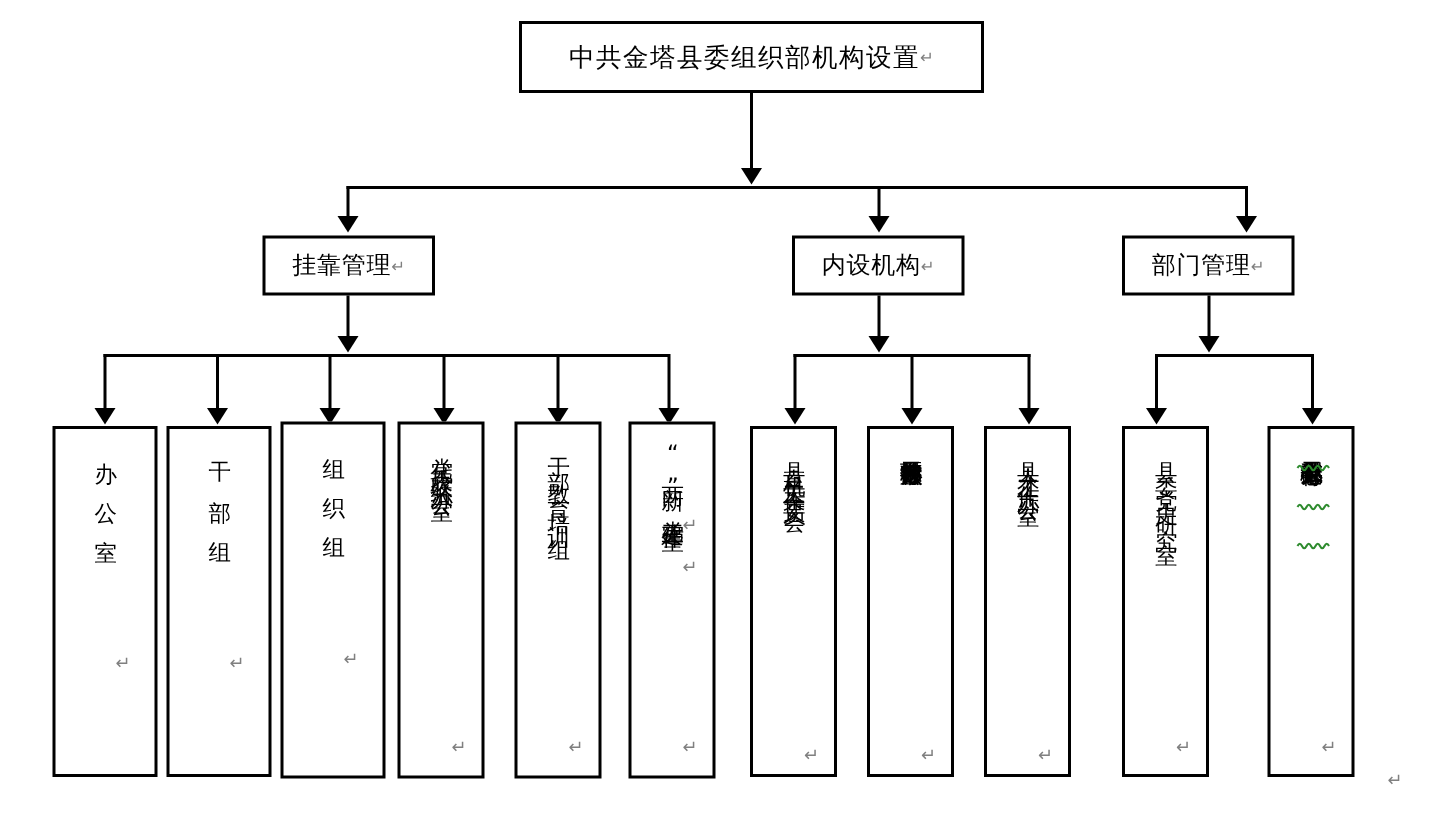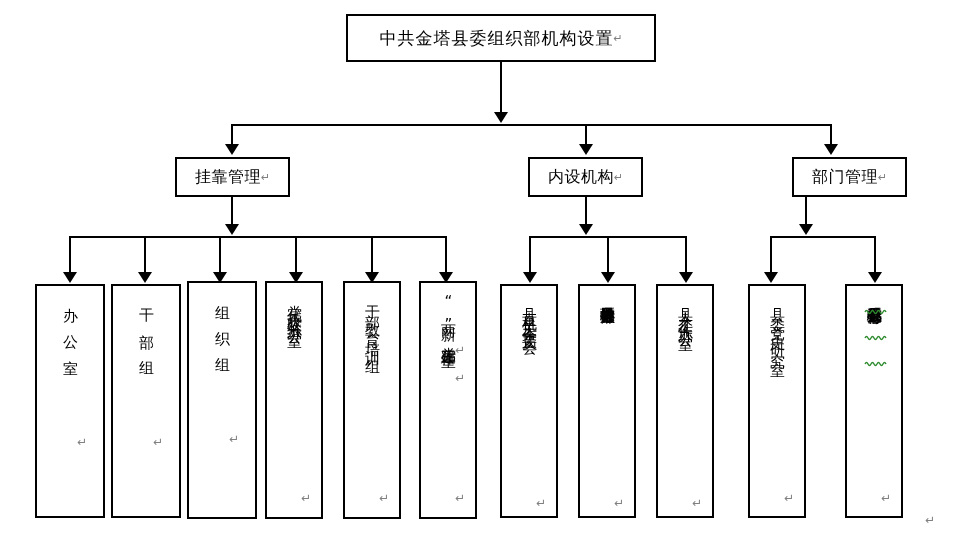--- a/index.html
+++ b/index.html
@@ -129,21 +129,21 @@
   <div class="node node-l2" style="left:175px; top:157px; width:115px; height:40px;">
     <span>挂靠管理</span>
       <span class="pilcrow-inline">↵</span>
   </div>
 
   <div class="node node-l2" style="left:528px; top:157px; width:115px; height:40px;">
     <span>内设机构</span>
       <span class="pilcrow-inline">↵</span>
   </div>
 
-  <div class="node node-l2" style="left:748px; top:157px; width:115px; height:40px;margin-left:44px;">
+  <div class="node node-l2" style="left:748px; top:157px; width:115px; height:40px;">
     <span>部门管理</span>
       <span class="pilcrow-inline">↵</span>
   </div>
 
   <div class="ln ln-v" style="left:231px; top:197px; width:2px; height:28px;"></div>
   <div class="arrow" style="left:225px; top:224px;"></div>
   <div class="ln ln-h" style="left:69px; top:236px; width:377px; height:2px;"></div>
 
   <div class="ln ln-v" style="left:69px;  top:236px; width:2px; height:38px;"></div>
   <div class="arrow" style="left:63px;  top:272px;"></div>

